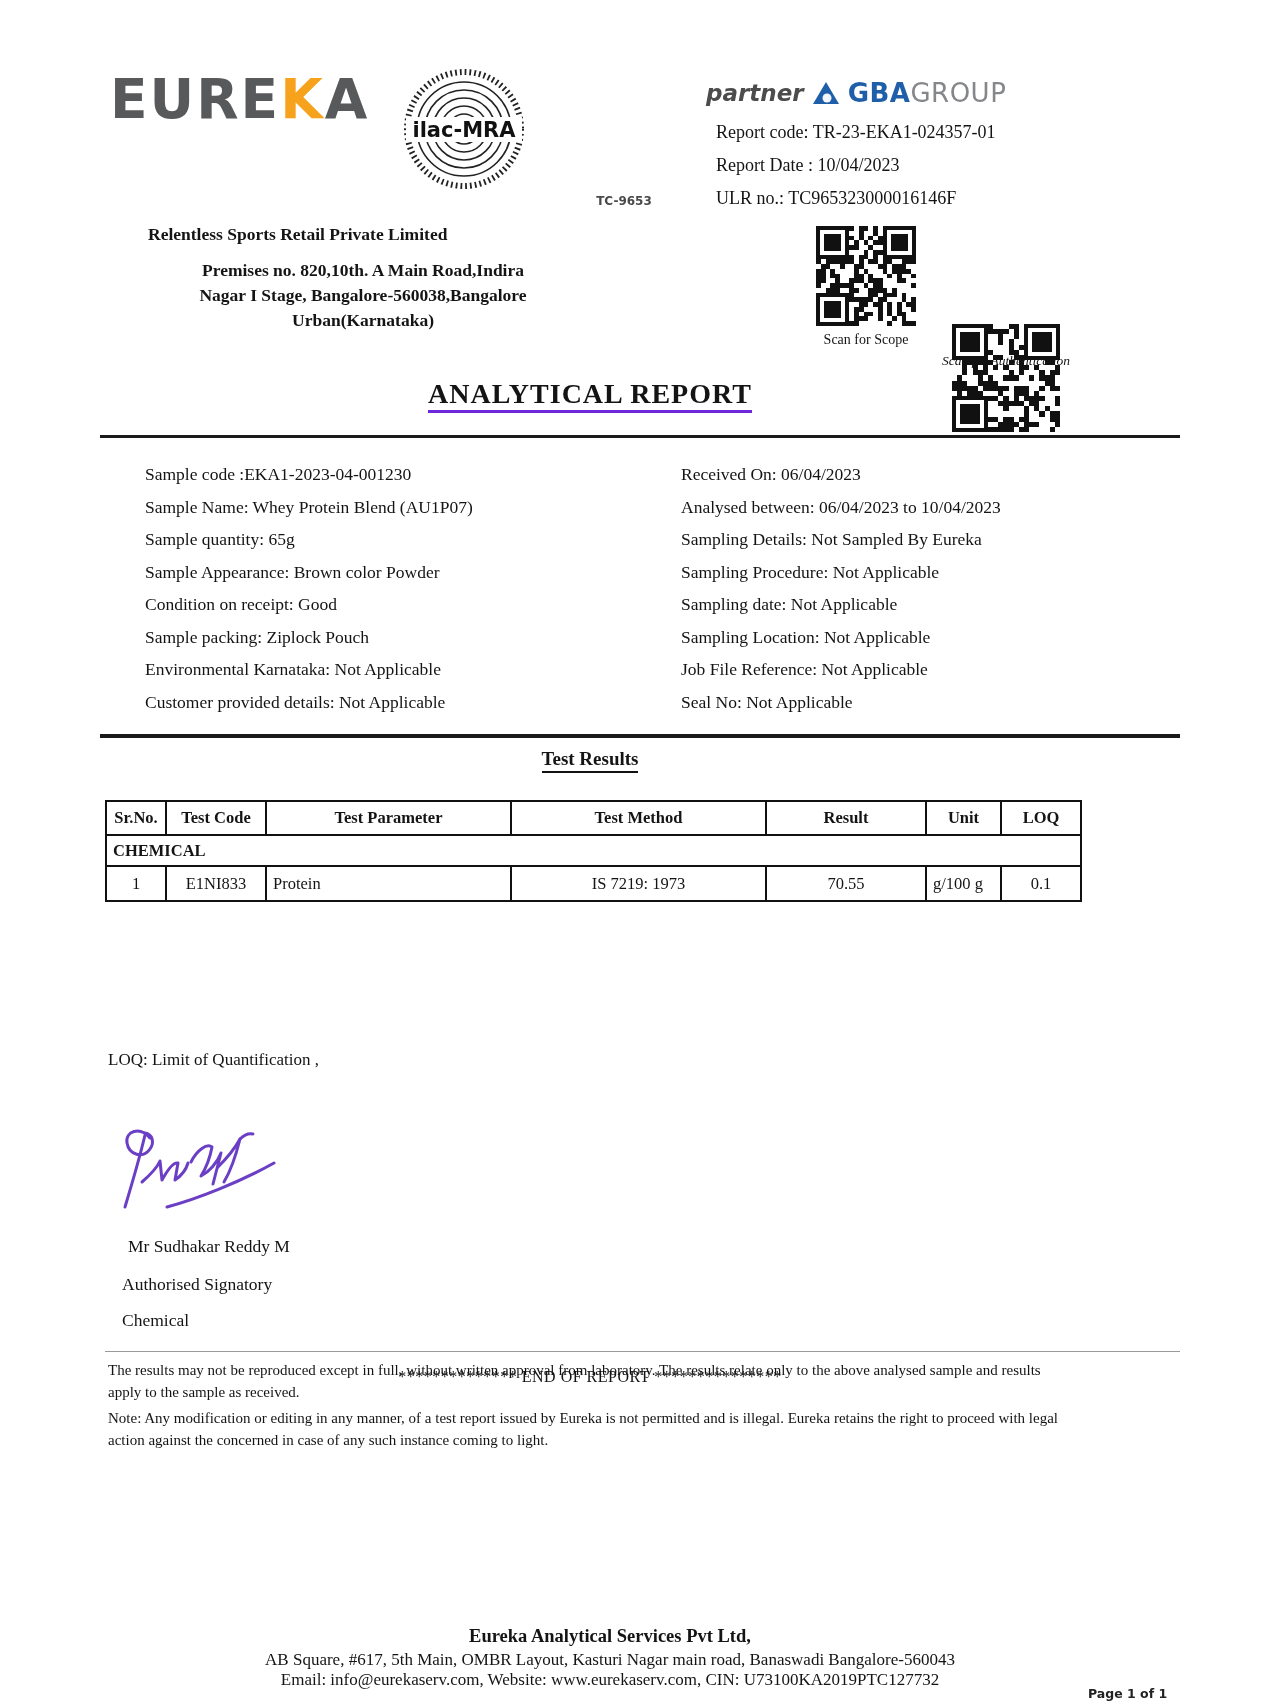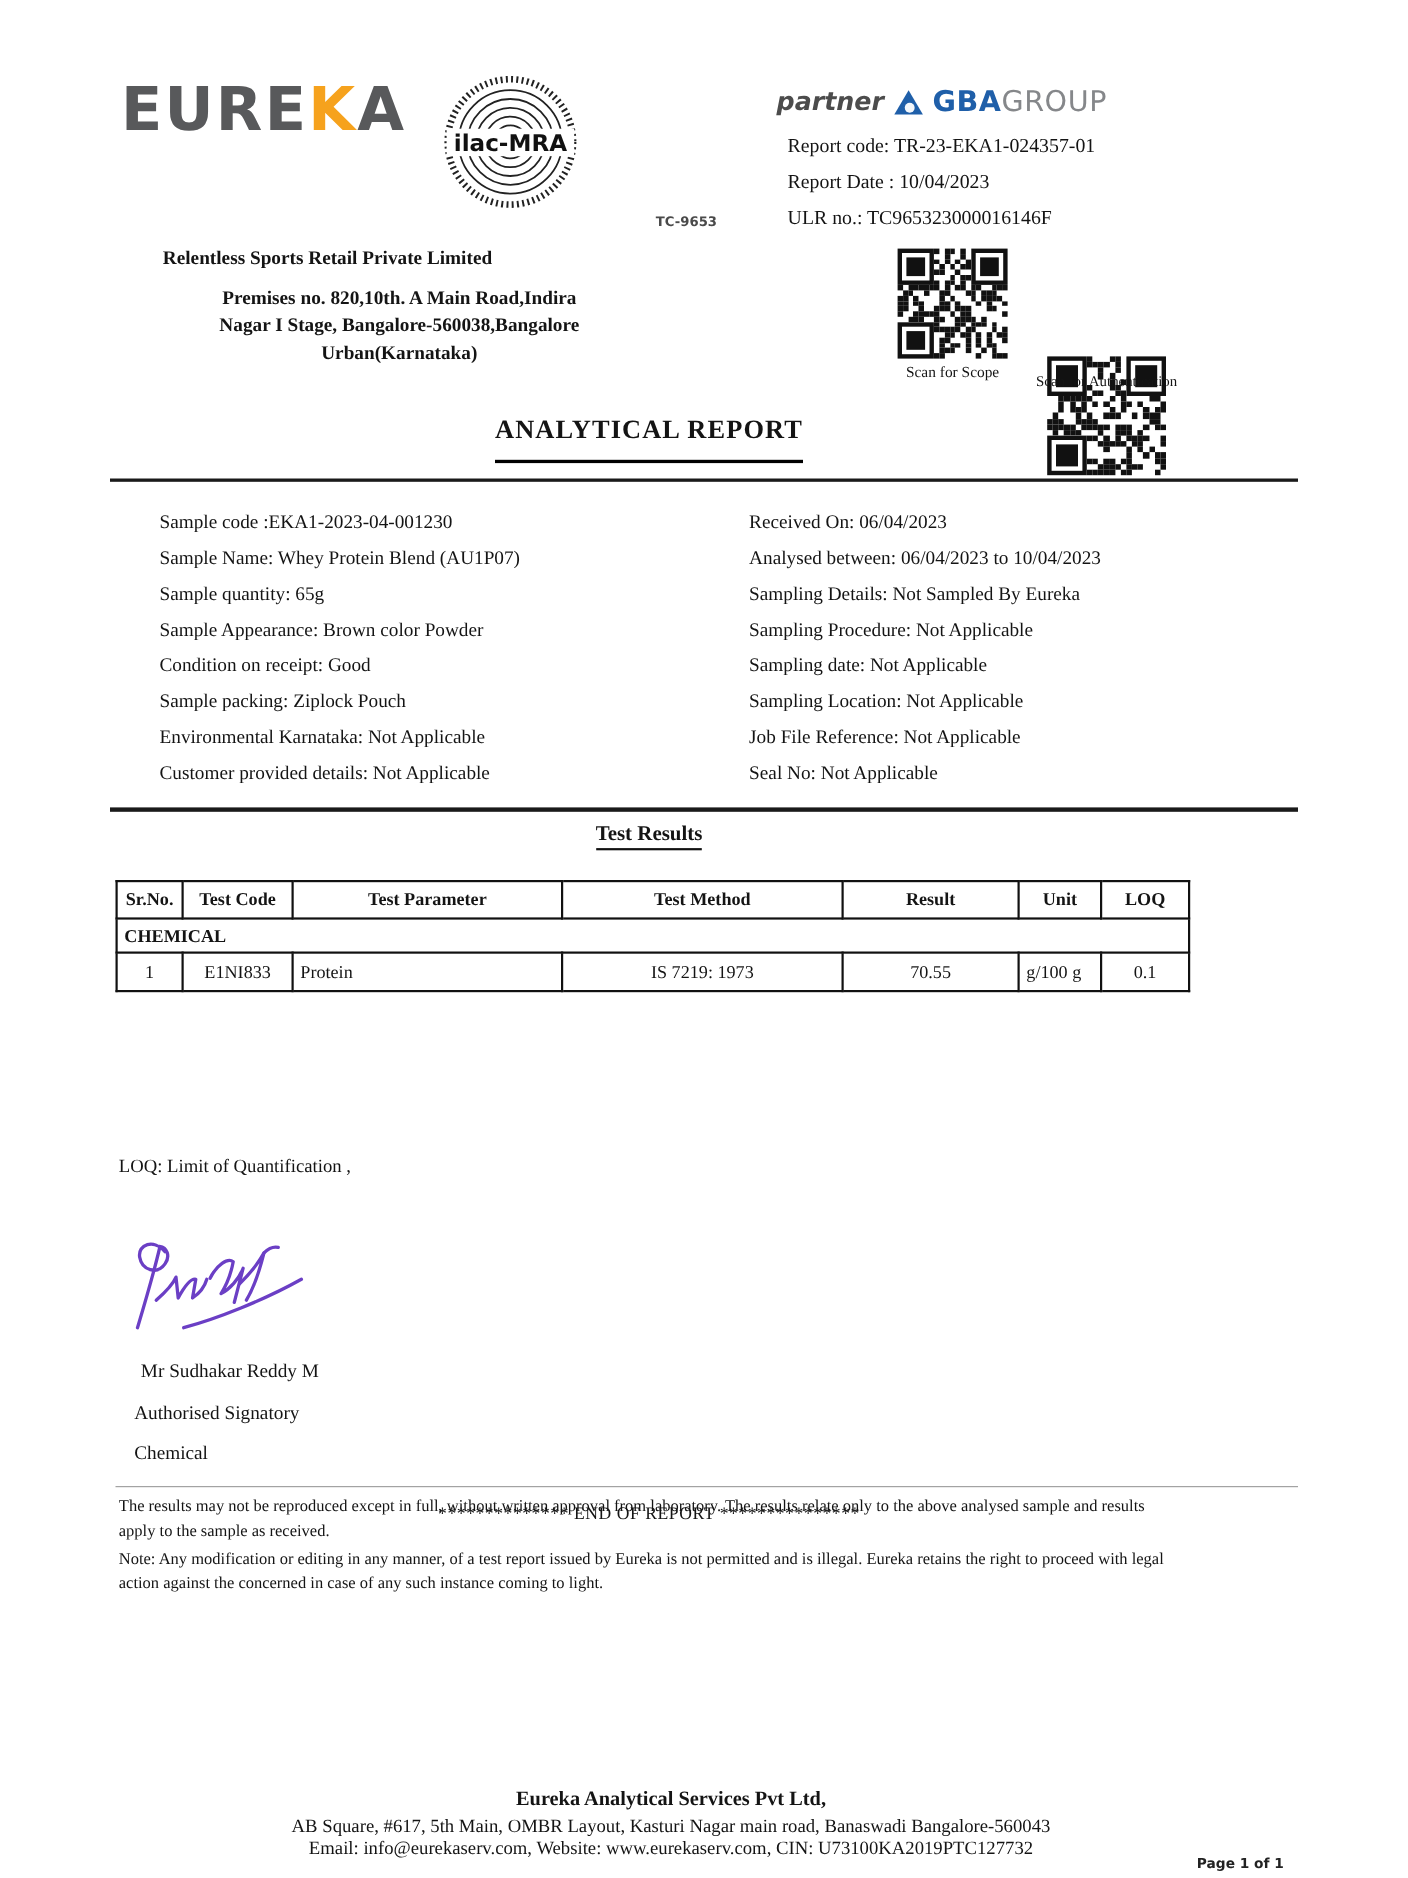--- a/index.html
+++ b/index.html
@@ -24,22 +24,22 @@
   
   .qr{position:relative;display:grid;grid-template-columns:repeat(21,1fr);
       grid-template-rows:repeat(21,1fr);background:#fff;}
   .qr i{background:#111;}
   .qr .fp{box-sizing:border-box;border:4.8px solid #111;background:#fff;position:relative;}
   .qr .fp::after{content:"";position:absolute;inset:4.3px;background:#111;}
   .fp1{grid-area:1/1/8/8;} .fp2{grid-area:1/15/8/22;} .fp3{grid-area:15/1/22/8;}
   .qr-label{font-size:14px;text-align:center;white-space:nowrap;}
 
   
-  .doc-title{font-size:24px;font-weight:bold;letter-spacing:1px;
-             border-bottom:3px solid #000000;padding-bottom:13px;display:inline-block;}
+  .doc-title{font-size:28px;font-weight:bold;letter-spacing:1px;
+             border-bottom:3px solid #6d28d9;padding-bottom:0;display:inline-block;}
   .center-band{text-align:center;}
   .rule{background:#1a1a1a;}
   .rule-light{background:#9a9a9a;}
 
   
   .detail-col{font-size:17.5px;line-height:32.5px;white-space:nowrap;}
 
   
   .tr-heading{font-size:19px;font-weight:bold;border-bottom:2px solid #111;
               padding-bottom:1px;display:inline-block;}
@@ -409,21 +409,21 @@
       <i style="grid-area:21/8"></i>
       <i style="grid-area:21/9"></i>
       <i style="grid-area:21/10"></i>
       <i style="grid-area:21/11"></i>
       <i style="grid-area:21/12"></i>
       <i style="grid-area:21/14"></i>
       <i style="grid-area:21/15"></i>
       <i style="grid-area:21/20"></i>
     </div>
   <div class="abs qr-label" style="left:806px;top:332px;width:120px;">Scan for Scope</div>
-  <div class="abs qr-label" style="left:926px;top:339px;width:160px;font-size:13.5px;">Scan for Authentication</div>
+  <div class="abs qr-label" style="left:926px;top:353px;width:160px;font-size:13.5px;font-style:italic;">Scan for Authentication</div>
 
   <div class="abs center-band" style="left:0;top:378px;width:1180px;">
     <span class="doc-title">ANALYTICAL REPORT</span>
   </div>
 
   <div class="abs rule" style="left:100px;top:435px;width:1080px;height:3px;"></div>
 
   <div class="abs detail-col" style="left:145px;top:458px;">
     <div>Sample code :EKA1-2023-04-001230</div>
     <div>Sample Name: Whey Protein Blend (AU1P07)</div>

